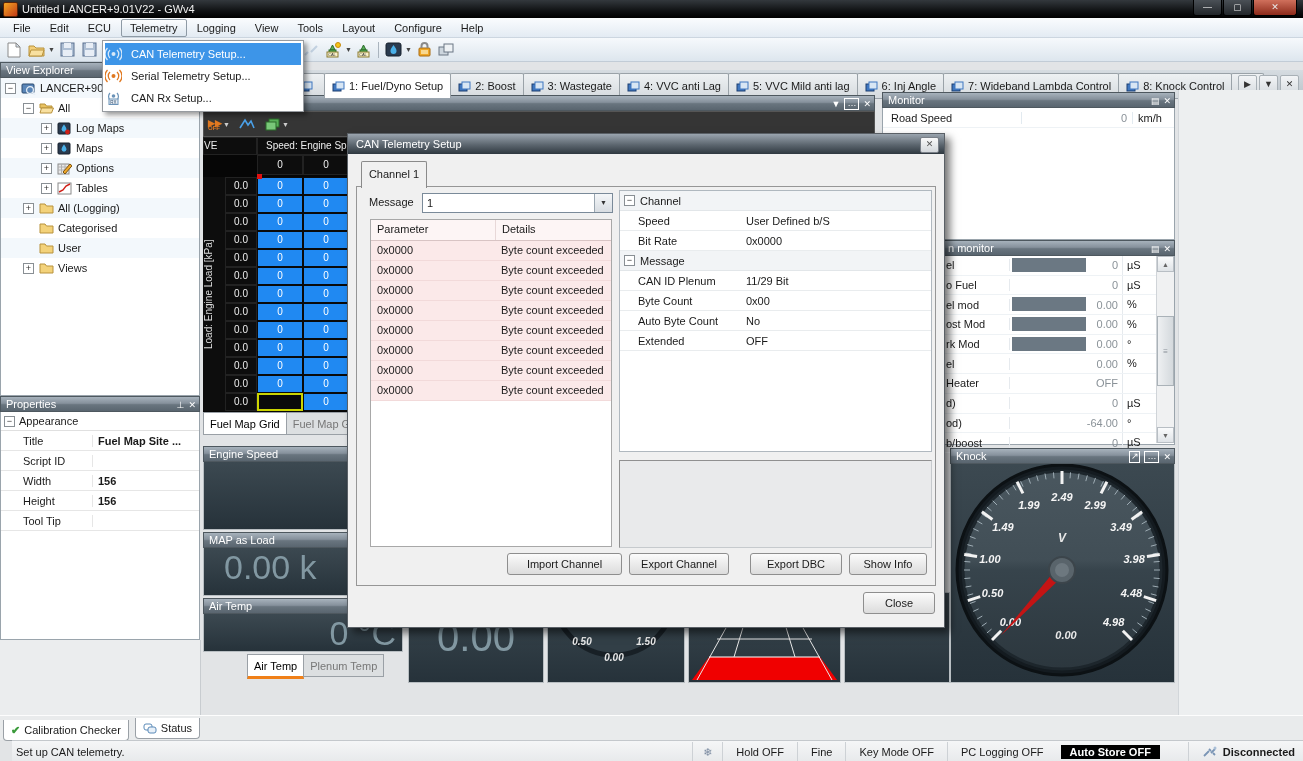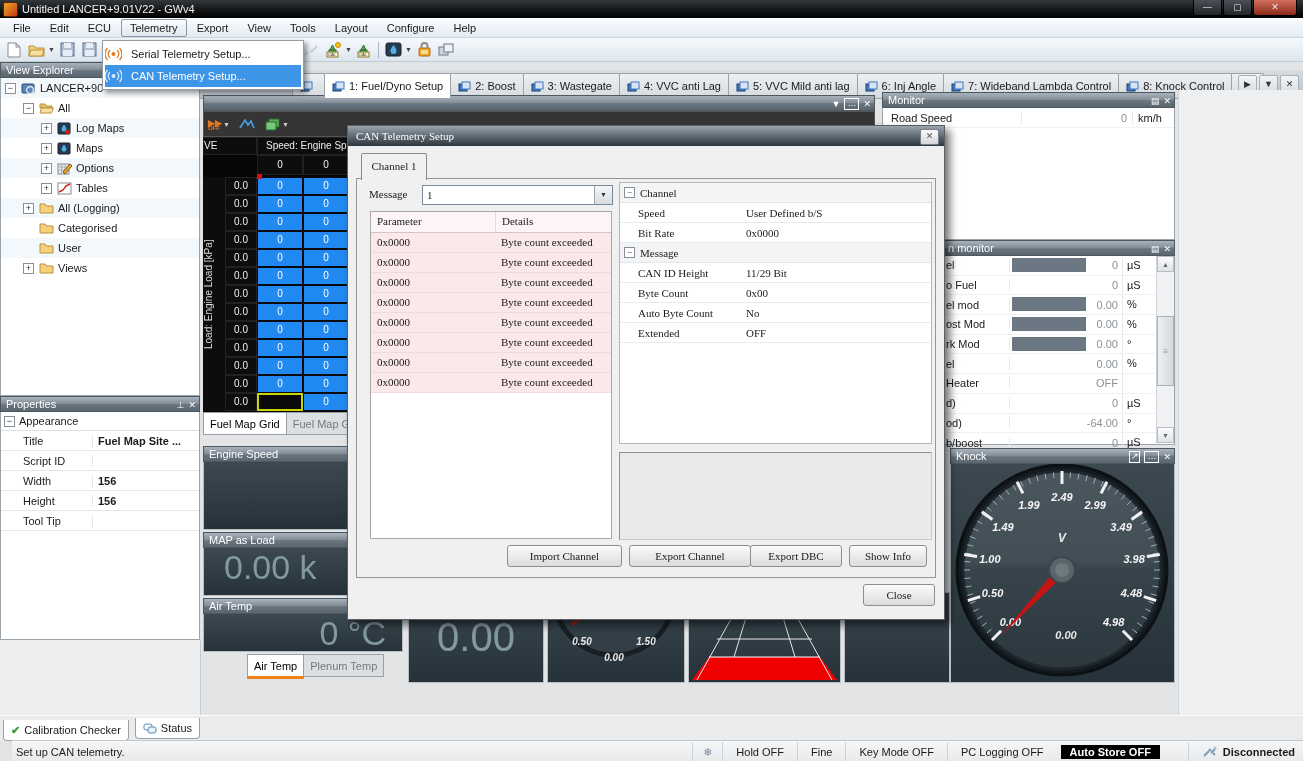--- a/index.html
+++ b/index.html
@@ -63,22 +63,22 @@
   
   .vecell{position:absolute;background:#2089f2;border:1px solid #0a0a0a;color:#fff;text-align:center;
           font-size:10px;box-sizing:border-box;}
   .vehead{position:absolute;background:#0d0d0d;color:#eee;text-align:center;font-size:10px;box-sizing:border-box;border:1px solid #222;}
   .vesel{background:#0a0a0a;border:2px solid #cbd400;}
   
   .stab{height:21px;display:inline-flex;align-items:center;padding:0 6px;border:1px solid #9aa0a6;
         background:#dcdfe1;color:#777;margin-right:-1px;white-space:nowrap;}
   .stab.active{background:#fff;color:#000;}
   
-  .dialog{left:347px;top:125px;width:598px;height:495px;z-index:50;background:#f0f0f0;
-          border:1px solid #5a6066;box-shadow:5px 5px 8px rgba(0,0,0,.55);box-sizing:border-box;font-family:Liberation Serif, serif;}
+  .dialog{left:347px;top:133px;width:598px;height:495px;z-index:50;background:#f0f0f0;
+          border:1px solid #5a6066;box-shadow:5px 5px 8px rgba(0,0,0,.55);box-sizing:border-box;}
   .dtitle{height:20px;background:linear-gradient(#9aa4ae,#5b656e 55%,#2f3840);color:#fff;
           display:flex;align-items:center;padding-left:8px;}
   .dclose{position:absolute;right:5px;top:3px;width:17px;height:14px;background:linear-gradient(#fafafa,#d4d8dc);
           border:1px solid #7a8088;color:#555;font-size:9px;line-height:13px;text-align:center;border-radius:2px;}
   .dtab{position:absolute;left:13px;top:27px;width:64px;height:26px;background:#f0f0f0;border:1px solid #8a8a8a;
         border-bottom:none;border-radius:2px 2px 0 0;text-align:center;line-height:25px;z-index:2;}
   .dpage{position:absolute;left:8px;top:52px;width:578px;height:398px;border:1px solid #969696;background:#f0f0f0;}
   .combo{position:absolute;left:65px;top:6px;width:191px;height:20px;background:#fff;border:1px solid #7a8a99;
          box-sizing:border-box;display:flex;}
   .combo .ctext{flex:1;line-height:18px;padding-left:4px;}
@@ -128,21 +128,21 @@
       <span class="winbtn max">▢</span>
       <span class="winbtn close">✕</span>
     </span>
   </div>
 
   <div class="abs menubar" id="menubar">
       <span class="menu-item">File</span>
       <span class="menu-item">Edit</span>
       <span class="menu-item">ECU</span>
       <span class="menu-item active">Telemetry</span>
-      <span class="menu-item">Export</span>
+      <span class="menu-item">Logging</span>
       <span class="menu-item">View</span>
       <span class="menu-item">Tools</span>
       <span class="menu-item">Layout</span>
       <span class="menu-item">Configure</span>
       <span class="menu-item">Help</span>
     </div>
 
   <div class="abs toolbar" id="toolbar">
       <span class="tbi">
         <svg width="14" height="16">
@@ -569,21 +569,21 @@
     <span>MAP as Load</span>
   </div>
   <div class="abs darkbody" style="left:203px;top:548px;width:150px;height:48px;">
     <span class="bigval" style="margin-left:20px;">0.00 k</span>
   </div>
 
   <div class="abs ptitle" style="left:203px;top:598px;width:200px;">
     <span>Air Temp</span>
   </div>
   <div class="abs darkbody" style="left:203px;top:614px;width:200px;height:38px;text-align:right;">
-    <span class="bigval" style="margin-right:16px;">0 °C</span>
+    <span class="bigval" style="margin-right:6px;">0 °C</span>
   </div>
   <div class="abs" style="left:203px;top:654px;width:210px;height:24px;padding-left:44px;" id="airtabs"><span class="stab active" style="border-bottom: 3px solid rgb(240, 128, 24);">Air Temp</span><span class="stab">Plenum Temp</span></div>
 
   <div class="abs darkbody" style="left:408px;top:592px;width:136px;height:91px;border-top:1px solid #b8bec2;display:flex;align-items:center;justify-content:center;">
     <span class="bigval" style="font-size:40px;">0.00</span>
   </div>
   <div class="abs darkbody" style="left:547px;top:592px;width:138px;height:91px;border-top:1px solid #b8bec2;" id="dialgauge">
       <svg width="136" height="89">
         <circle cx="66" cy="2" r="60" fill="#323f47" stroke="#182026" stroke-width="5"></circle>
         <line x1="19.015368960704578" y1="19.101007166283434" x2="13.377213235989132" y2="21.153128026237447" stroke="#f0f0f0" stroke-width="3"></line>
@@ -919,72 +919,86 @@
           </div>
           <div class="dgrow">
             <span class="gn">Bit Rate</span>
             <span class="gv">0x0000</span>
           </div>
           <div class="dggroup">
             <span class="expander" style="margin: 0px 5px 0px 4px;">−</span>
             <span>Message</span>
           </div>
           <div class="dgrow">
-            <span class="gn">CAN ID Height</span>
+            <span class="gn">CAN ID Plenum</span>
             <span class="gv">11/29 Bit</span>
           </div>
           <div class="dgrow">
             <span class="gn">Byte Count</span>
             <span class="gv">0x00</span>
           </div>
           <div class="dgrow">
             <span class="gn">Auto Byte Count</span>
             <span class="gv">No</span>
           </div>
           <div class="dgrow">
             <span class="gn">Extended</span>
             <span class="gv">OFF</span>
           </div>
         </div>
       <div class="descbox"></div>
       <div id="dbtns">
           <div class="dbtn" style="left: 150px; top: 366px; width: 115px;">Import Channel</div>
-          <div class="dbtn" style="left: 272px; top: 366px; width: 122px;">Export Channel</div>
+          <div class="dbtn" style="left: 272px; top: 366px; width: 100px;">Export Channel</div>
           <div class="dbtn" style="left: 393px; top: 366px; width: 92px;">Export DBC</div>
           <div class="dbtn" style="left: 492px; top: 366px; width: 78px;">Show Info</div>
         </div>
     </div>
     <div class="dbtn" style="left:515px;top:458px;width:72px;">
       <span>Close</span>
     </div>
   </div>
 
   <div class="abs ddmenu" id="ddmenu">
+      <div class="dditem hl">
+        <span class="ic">
+          <svg width="17" height="14" viewBox="0 0 17 14">
+            <g fill="none" stroke="#d8e8f8" stroke-width="1.3">
+              <path d="M5 3 A5.5 5.5 0 0 0 5 11"></path>
+              <path d="M2.5 1 A8.5 8.5 0 0 0 2.5 13"></path>
+              <path d="M12 3 A5.5 5.5 0 0 1 12 11"></path>
+              <path d="M14.5 1 A8.5 8.5 0 0 1 14.5 13"></path>
+            </g>
+            <circle cx="8.5" cy="7" r="2" fill="#d8e8f8"></circle>
+          </svg>
+        </span>
+        <span>CAN Telemetry Setup...</span>
+      </div>
       <div class="dditem">
         <span class="ic">
           <svg width="17" height="14" viewBox="0 0 17 14">
             <g fill="none" stroke="#e07820" stroke-width="1.3">
               <path d="M5 3 A5.5 5.5 0 0 0 5 11"></path>
               <path d="M2.5 1 A8.5 8.5 0 0 0 2.5 13"></path>
               <path d="M12 3 A5.5 5.5 0 0 1 12 11"></path>
               <path d="M14.5 1 A8.5 8.5 0 0 1 14.5 13"></path>
             </g>
             <circle cx="8.5" cy="7" r="2" fill="#e07820"></circle>
           </svg>
         </span>
         <span>Serial Telemetry Setup...</span>
       </div>
-      <div class="dditem hl">
+      <div class="dditem">
         <span class="ic">
           <svg width="17" height="14" viewBox="0 0 17 14">
-            <g fill="none" stroke="#d8e8f8" stroke-width="1.3">
-              <path d="M5 3 A5.5 5.5 0 0 0 5 11"></path>
-              <path d="M2.5 1 A8.5 8.5 0 0 0 2.5 13"></path>
-              <path d="M12 3 A5.5 5.5 0 0 1 12 11"></path>
-              <path d="M14.5 1 A8.5 8.5 0 0 1 14.5 13"></path>
+            <g fill="none" stroke="#6b93b8" stroke-width="1.2">
+              <path d="M5 2 A5 5 0 0 0 5 9"></path>
+              <path d="M12 2 A5 5 0 0 1 12 9"></path>
             </g>
-            <circle cx="8.5" cy="7" r="2" fill="#d8e8f8"></circle>
-          </svg>
-        </span>
-        <span>CAN Telemetry Setup...</span>
+            <circle cx="8.5" cy="5" r="1.8" fill="#6b93b8"></circle>
+            <rect x="4" y="8" width="9" height="5.5" fill="#e8eef6" stroke="#6b93b8"></rect>
+            <text x="5.2" y="12.6" font-size="4.5" fill="#33516e">RX</text>
+          </svg>
+        </span>
+        <span>CAN Rx Setup...</span>
       </div>
     </div>
 </div>
 
 </body></html>

